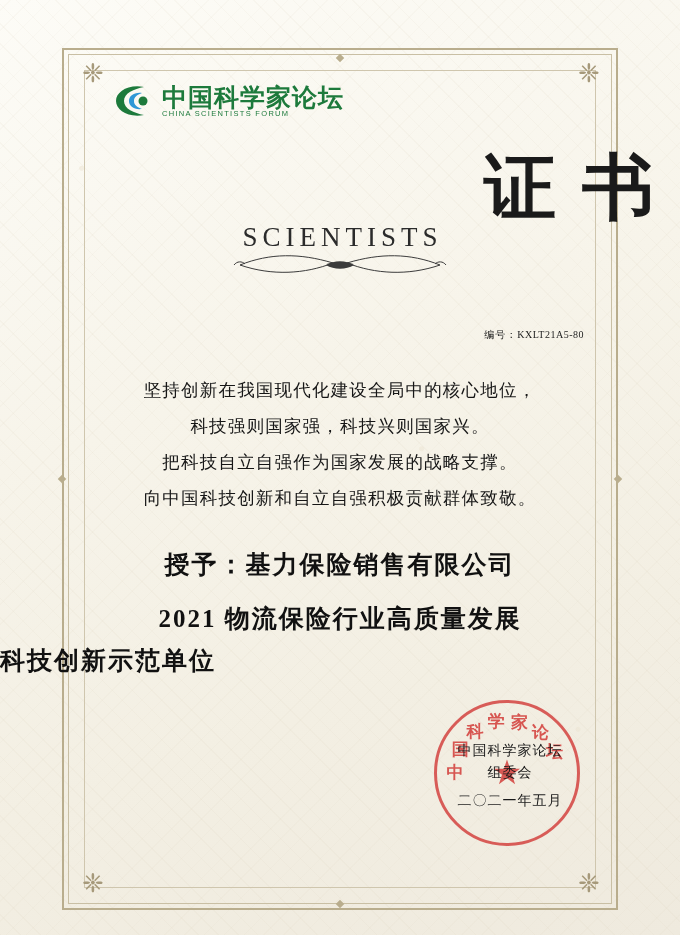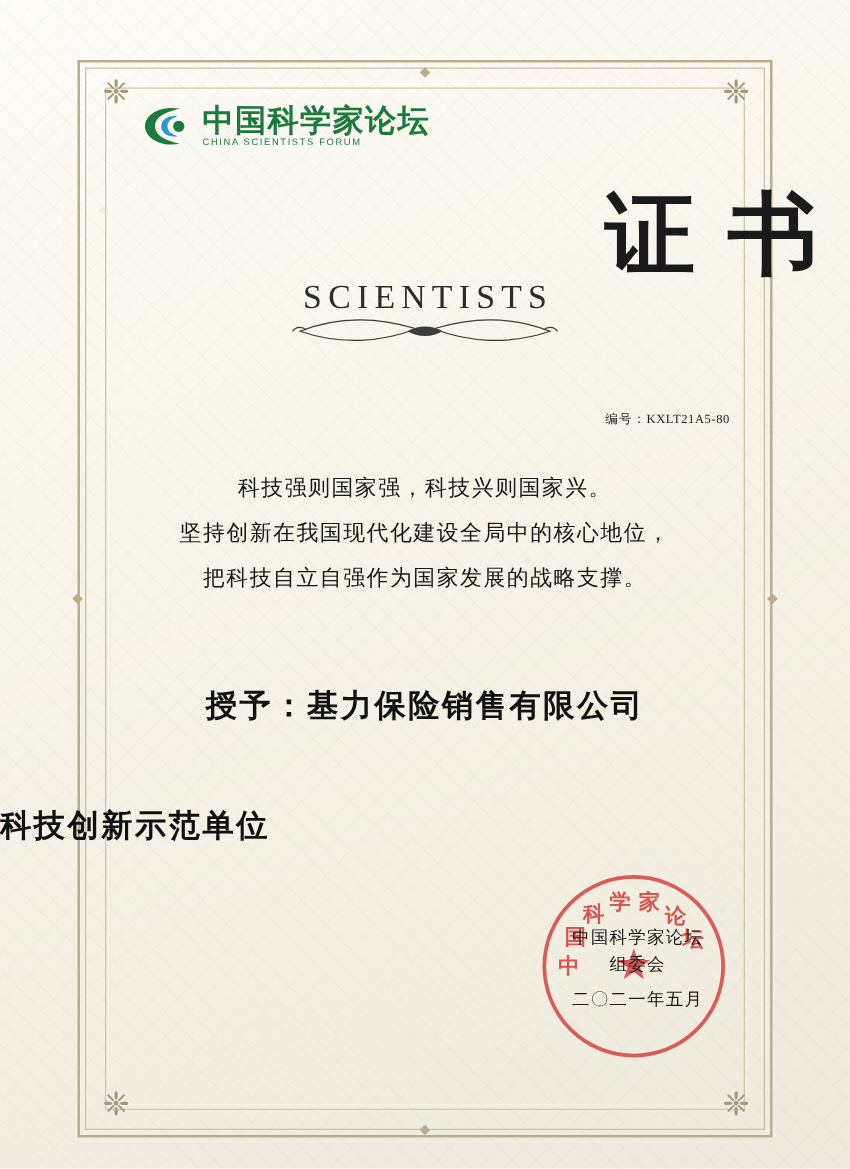--- a/index.html
+++ b/index.html
@@ -324,26 +324,28 @@
       <path d="M4 13 C7 9, 12 9, 15 12" fill="none" stroke="#3b3b3b" stroke-width="1"></path>
       <path d="M216 13 C213 9, 208 9, 205 12" fill="none" stroke="#3b3b3b" stroke-width="1"></path>
     </svg>
   </div>
 
   <div class="serial">
     <span class="serial-label">编号：</span><span class="serial-value">KXLT21A5-80</span>
   </div>
 
   <div class="body-lines">
+    <div class="body-line">坚持创新在我国现代化建设全局中的核心地位，</div>
     <div class="body-line">科技强则国家强，科技兴则国家兴。</div>
-    <div class="body-line">坚持创新在我国现代化建设全局中的核心地位，</div>
     <div class="body-line">把科技自立自强作为国家发展的战略支撑。</div>
+    <div class="body-line">向中国科技创新和自立自强积极贡献群体致敬。</div>
   </div>
 
   <div class="award-to">授予：基力保险销售有限公司</div>
+  <div class="award-title-1">2021 物流保险行业高质量发展</div>
   <div class="award-title-2">科技创新示范单位</div>
 
   <div class="seal">
     <div class="seal-star">★</div>
     <div class="seal-text">
       <div class="seal-char" style="transform: rotate(-90deg) translate(0, -52px) rotate(90deg);">中</div>
       <div class="seal-char" style="transform: rotate(-64deg) translate(0, -52px) rotate(64deg);">国</div>
       <div class="seal-char" style="transform: rotate(-38deg) translate(0, -52px) rotate(38deg);">科</div>
       <div class="seal-char" style="transform: rotate(-12deg) translate(0, -52px) rotate(12deg);">学</div>
       <div class="seal-char" style="transform: rotate(14deg)  translate(0, -52px) rotate(-14deg);">家</div>

